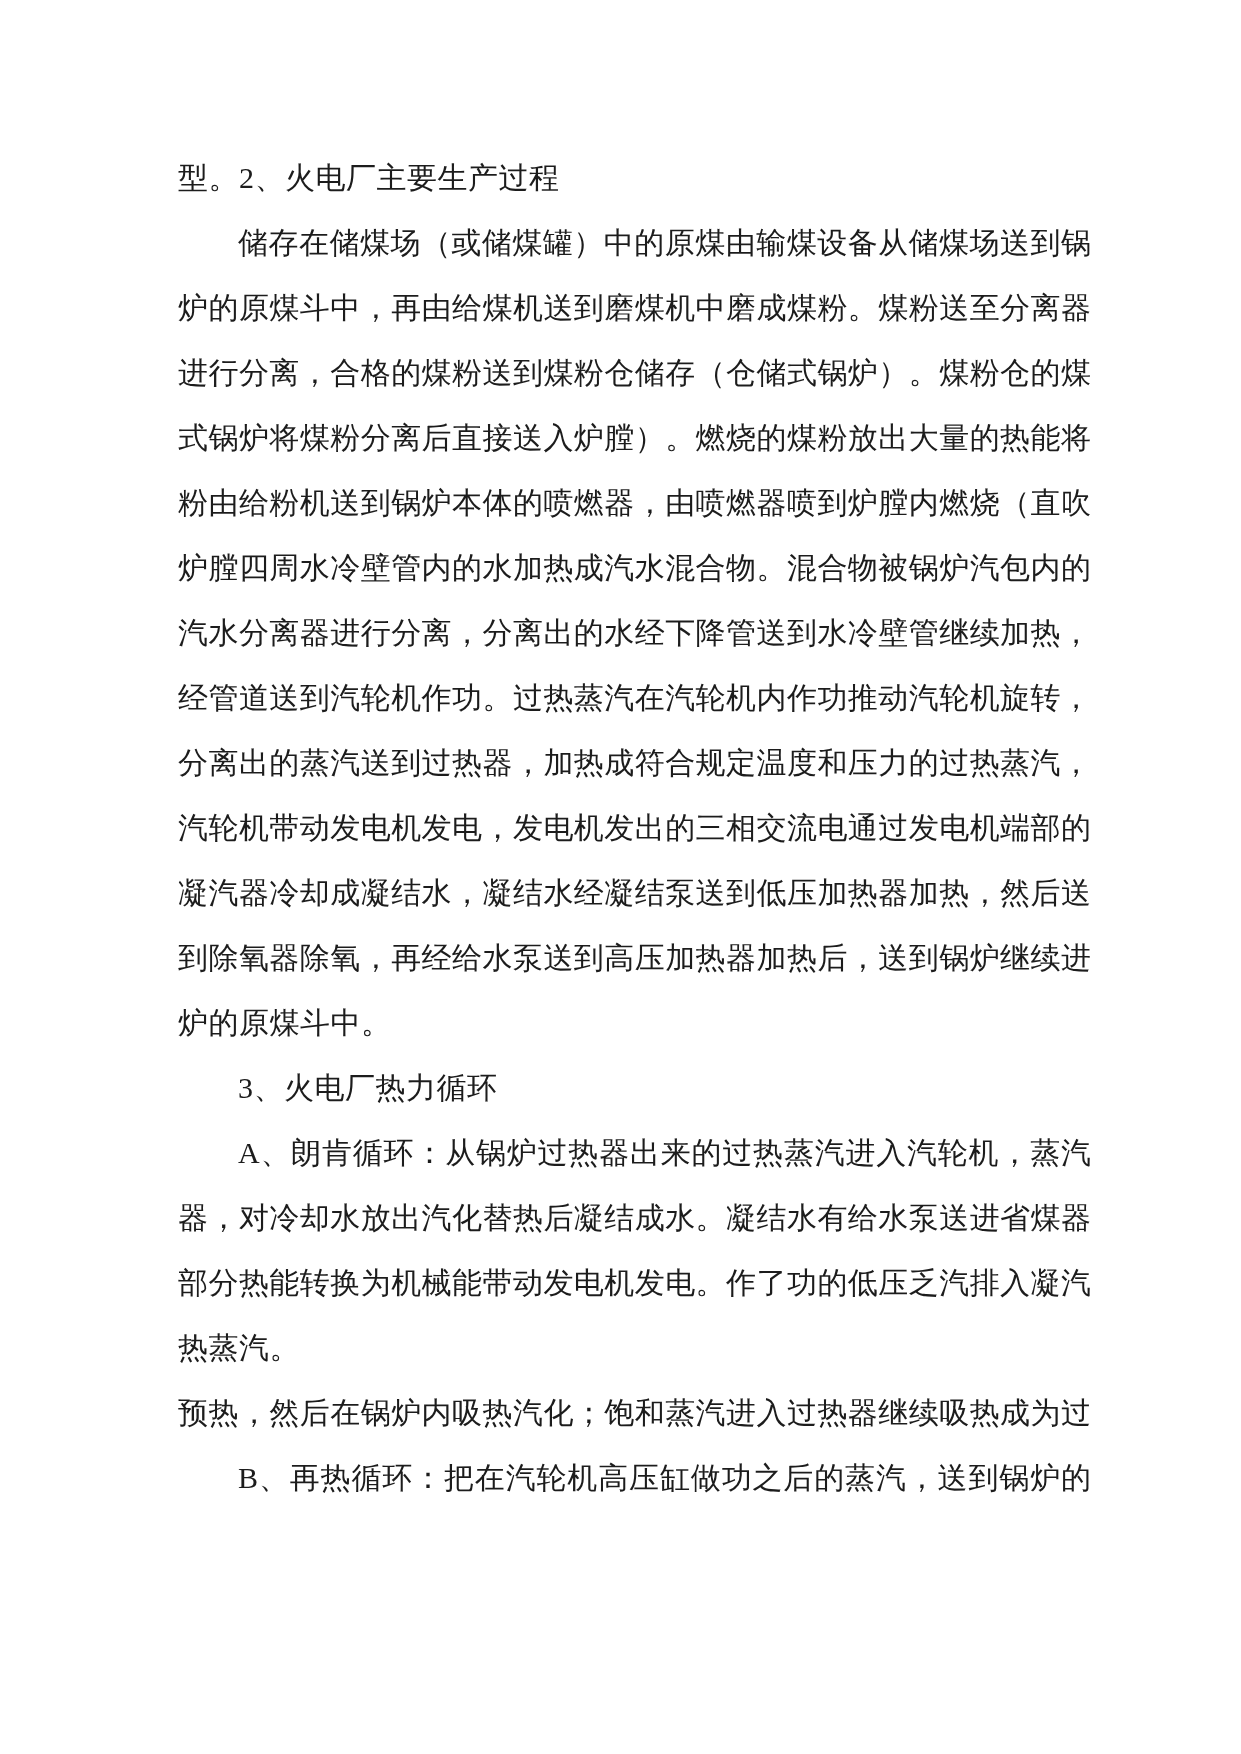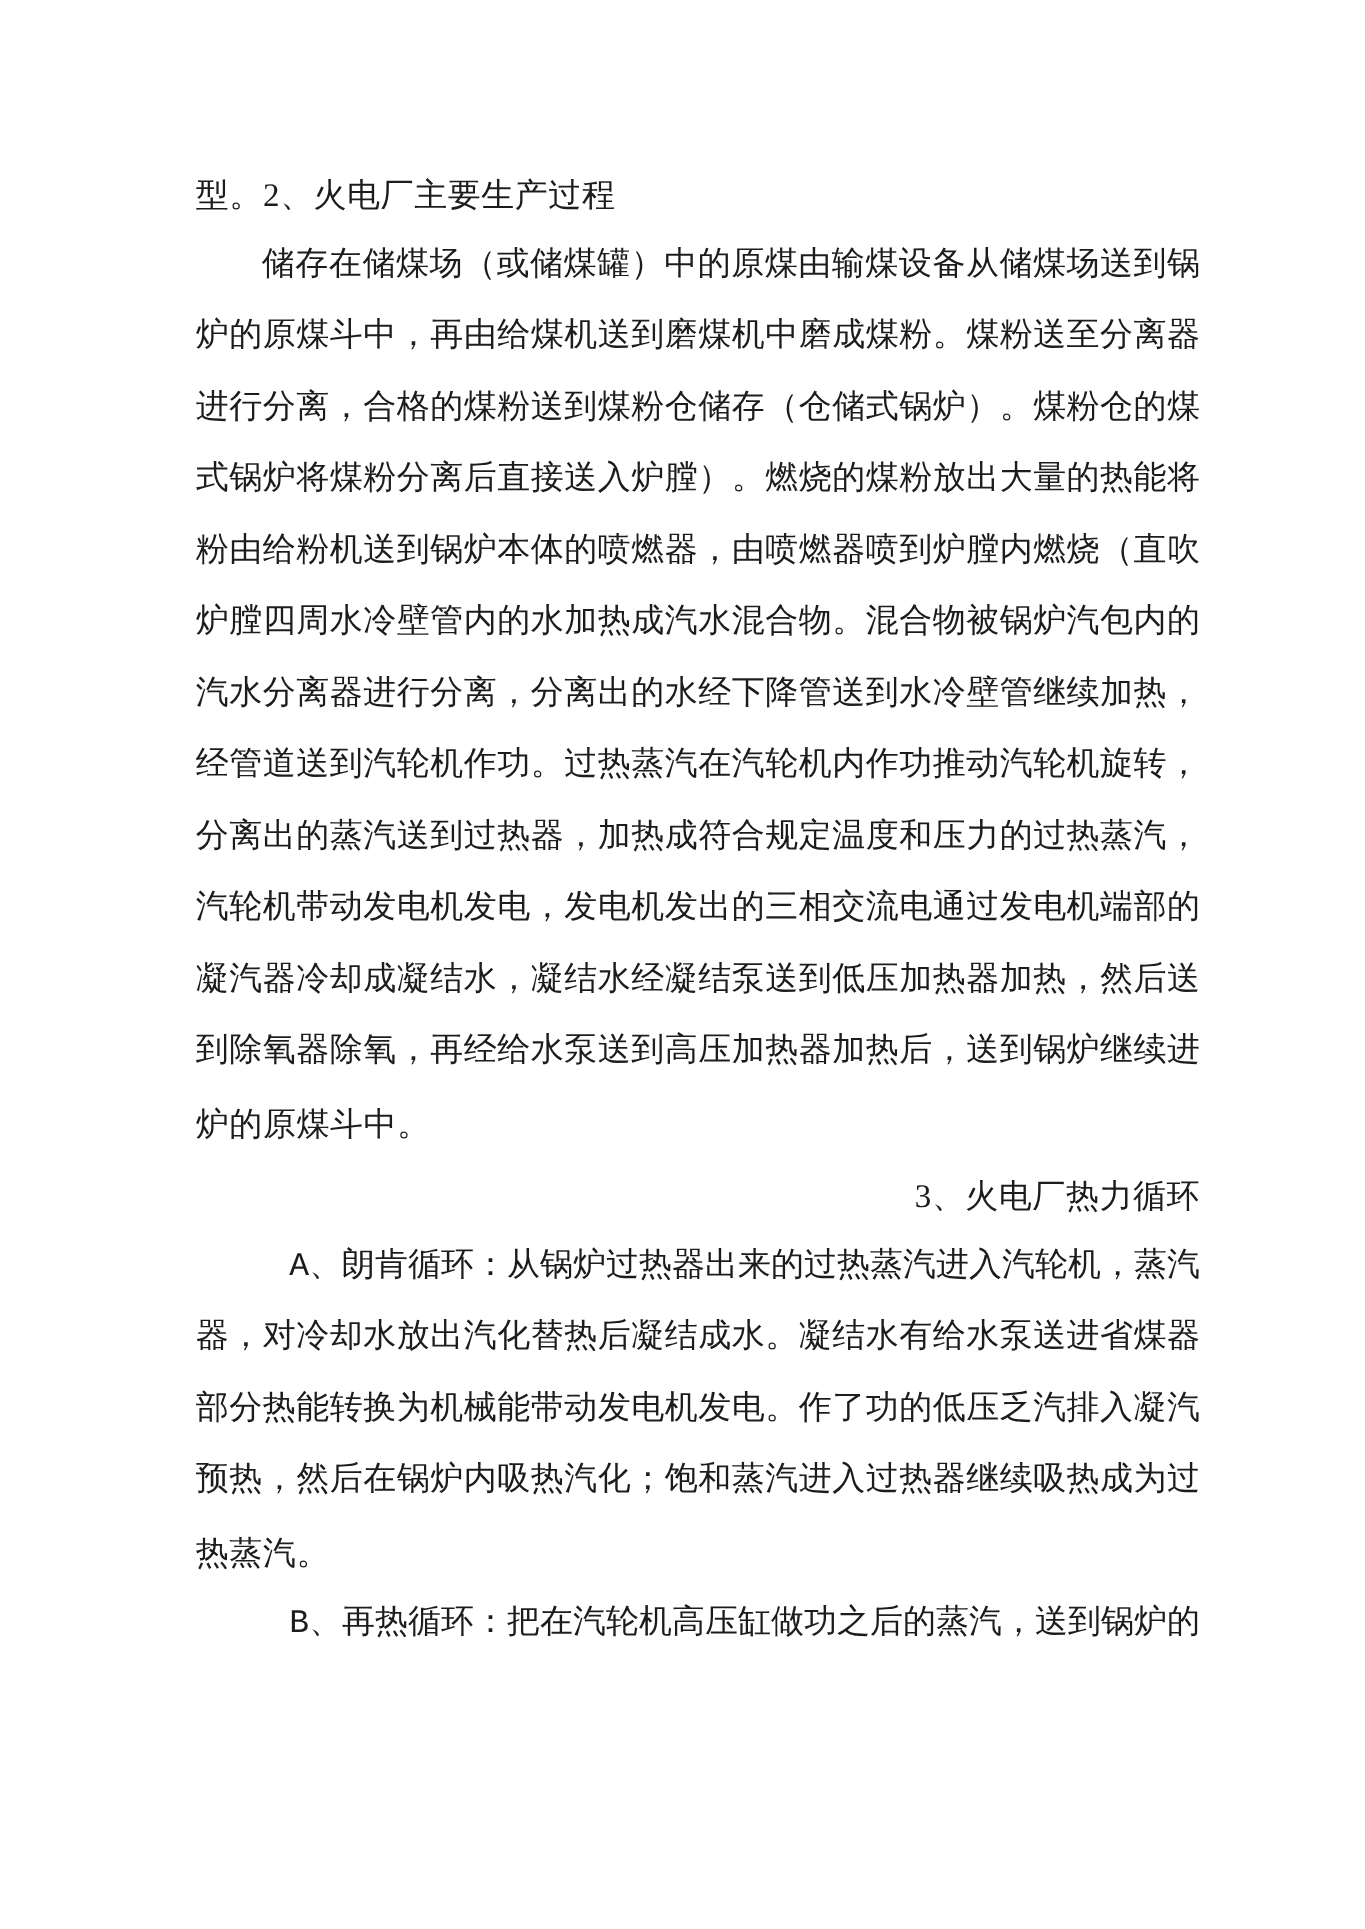--- a/index.html
+++ b/index.html
@@ -30,25 +30,23 @@
     text-align: left;
     font-weight: 400;
     letter-spacing: 0.5px;
   }
   .line.fill {
     white-space: normal;
     text-align: justify;
     text-align-last: justify;
     text-justify: inter-character;
     letter-spacing: 0;
-    font-family: Liberation Mono, monospace;
   }
   .line.indent {
     text-indent: 2em;
-    text-align: right;
   }
 </style>
 </head>
 <body>
 
 <div class="page">
   <div class="doc-body">
     <div class="line">型。2、火电厂主要生产过程</div>
     <div class="line fill indent">储存在储煤场（或储煤罐）中的原煤由输煤设备从储煤场送到锅</div>
     <div class="line fill">炉的原煤斗中，再由给煤机送到磨煤机中磨成煤粉。煤粉送至分离器</div>
@@ -60,17 +58,17 @@
     <div class="line fill">经管道送到汽轮机作功。过热蒸汽在汽轮机内作功推动汽轮机旋转，</div>
     <div class="line fill">分离出的蒸汽送到过热器，加热成符合规定温度和压力的过热蒸汽，</div>
     <div class="line fill">汽轮机带动发电机发电，发电机发出的三相交流电通过发电机端部的</div>
     <div class="line fill">凝汽器冷却成凝结水，凝结水经凝结泵送到低压加热器加热，然后送</div>
     <div class="line fill">到除氧器除氧，再经给水泵送到高压加热器加热后，送到锅炉继续进</div>
     <div class="line">炉的原煤斗中。</div>
     <div class="line indent">3、火电厂热力循环</div>
     <div class="line fill indent">A、朗肯循环：从锅炉过热器出来的过热蒸汽进入汽轮机，蒸汽的</div>
     <div class="line fill">器，对冷却水放出汽化替热后凝结成水。凝结水有给水泵送进省煤器</div>
     <div class="line fill">部分热能转换为机械能带动发电机发电。作了功的低压乏汽排入凝汽</div>
+    <div class="line">热蒸汽。</div>
     <div class="line fill">预热，然后在锅炉内吸热汽化；饱和蒸汽进入过热器继续吸热成为过</div>
-    <div class="line">热蒸汽。</div>
     <div class="line fill indent">B、再热循环：把在汽轮机高压缸做功之后的蒸汽，送到锅炉的再</div>
   </div>
 </div>
 
 </body></html>

